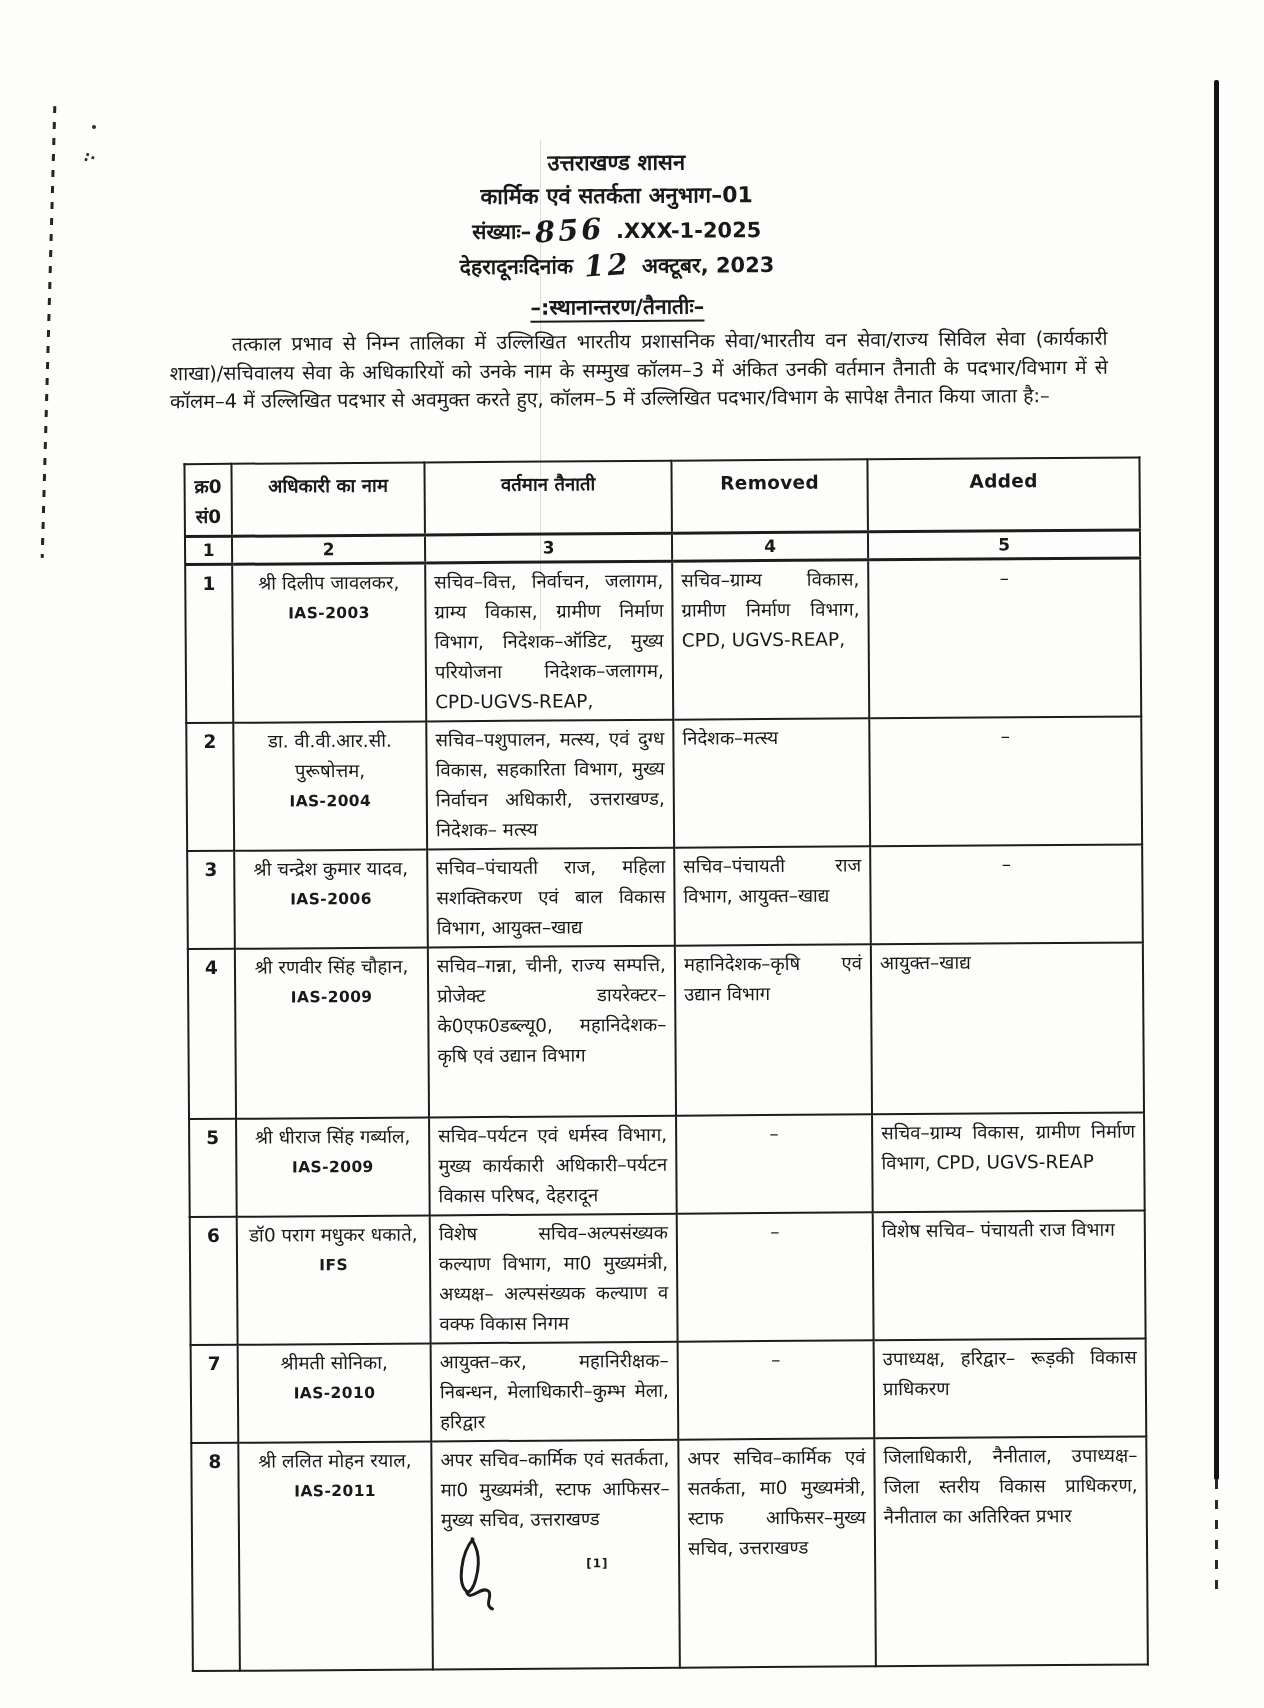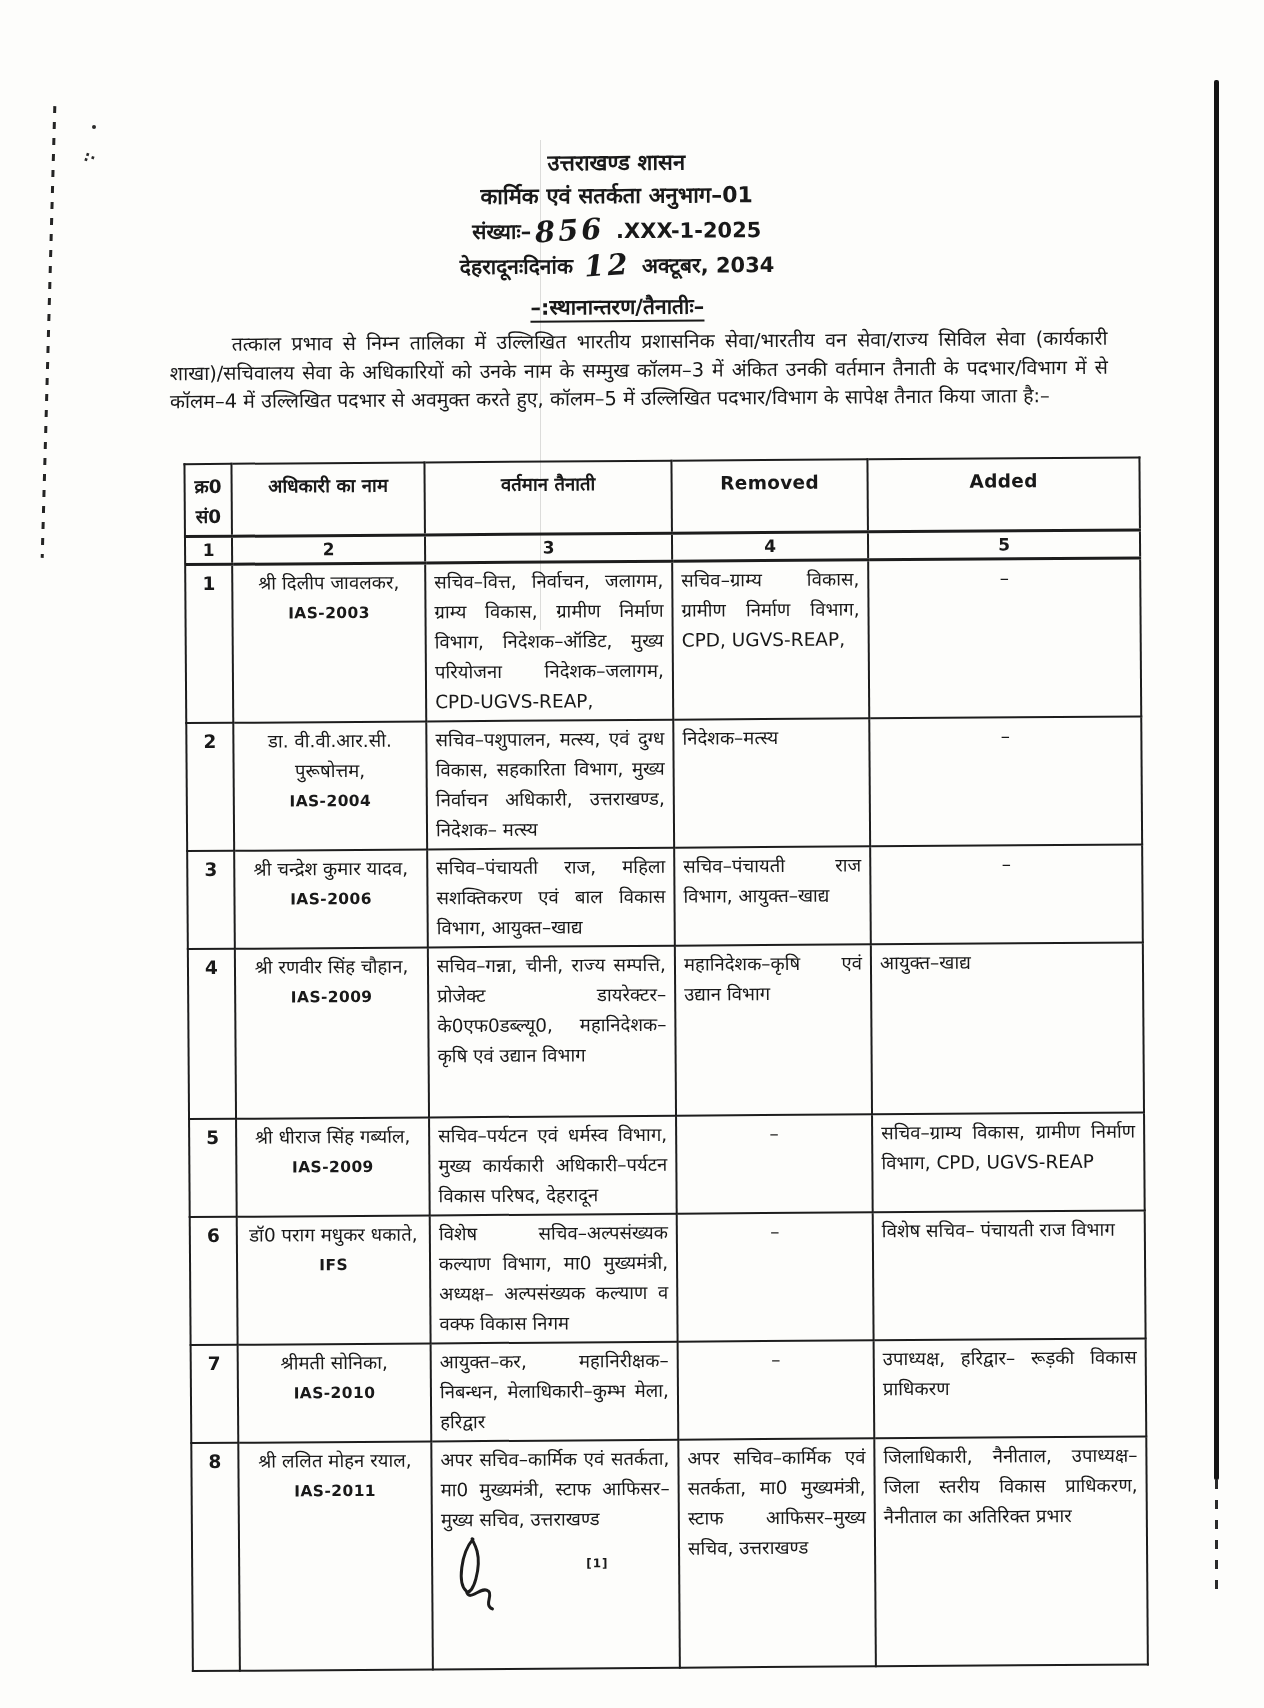--- a/index.html
+++ b/index.html
@@ -60,21 +60,21 @@
     <div class="hdr">
       <div class="hdr-line">उत्तराखण्ड शासन</div>
       <div class="hdr-line">कार्मिक एवं सतर्कता अनुभाग–01</div>
       <div class="hdr-num">
         <span>संख्याः–</span><span class="handwritten">856</span>
         <span>.XXX-1-2025</span>
       </div>
       <div class="hdr-date">
         <span>देहरादूनःदिनांक</span>
         <span class="handwritten">12</span>
-        <span>अक्टूबर, 2034</span>
+        <span>अक्टूबर, 2023</span>
       </div>
     </div>
 
     <div class="subject">
       <span>–:स्थानान्तरण/तैनातीः–</span>
     </div>
 
     <p class="para">तत्काल प्रभाव से निम्न तालिका में उल्लिखित भारतीय प्रशासनिक सेवा/भारतीय वन सेवा/राज्य सिविल सेवा (कार्यकारी शाखा)/सचिवालय सेवा के अधिकारियों को उनके नाम के सम्मुख कॉलम–3 में अंकित उनकी वर्तमान तैनाती के पदभार/विभाग में से कॉलम–4 में उल्लिखित पदभार से अवमुक्त करते हुए, कॉलम–5 में उल्लिखित पदभार/विभाग के सापेक्ष तैनात किया जाता है:–</p>
 
     <table class="transfer">

